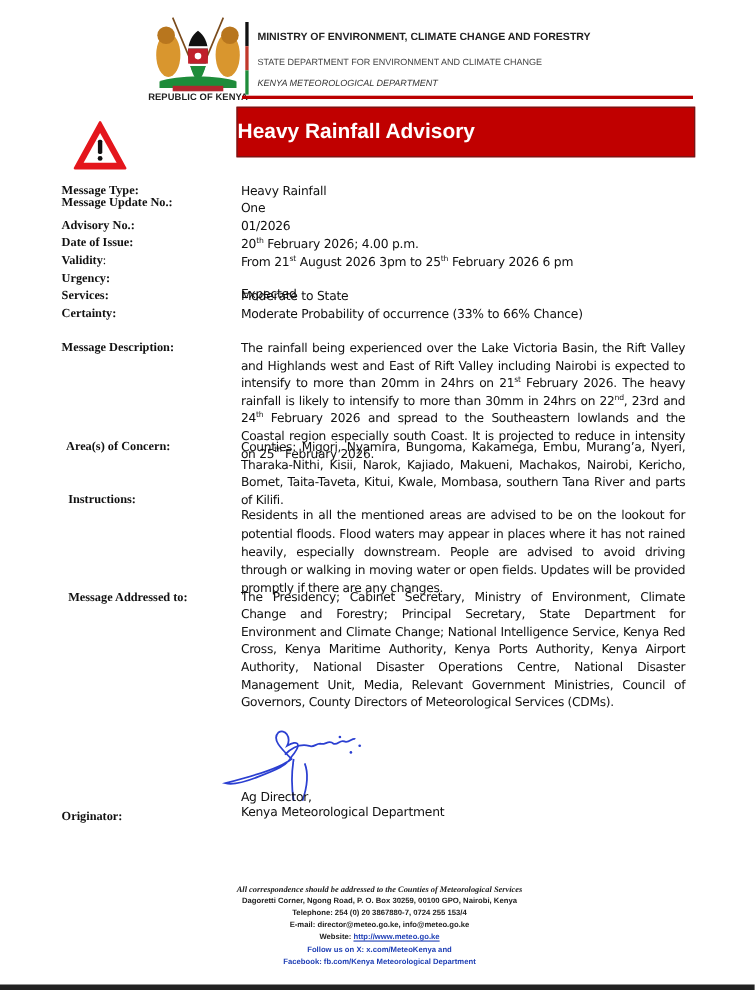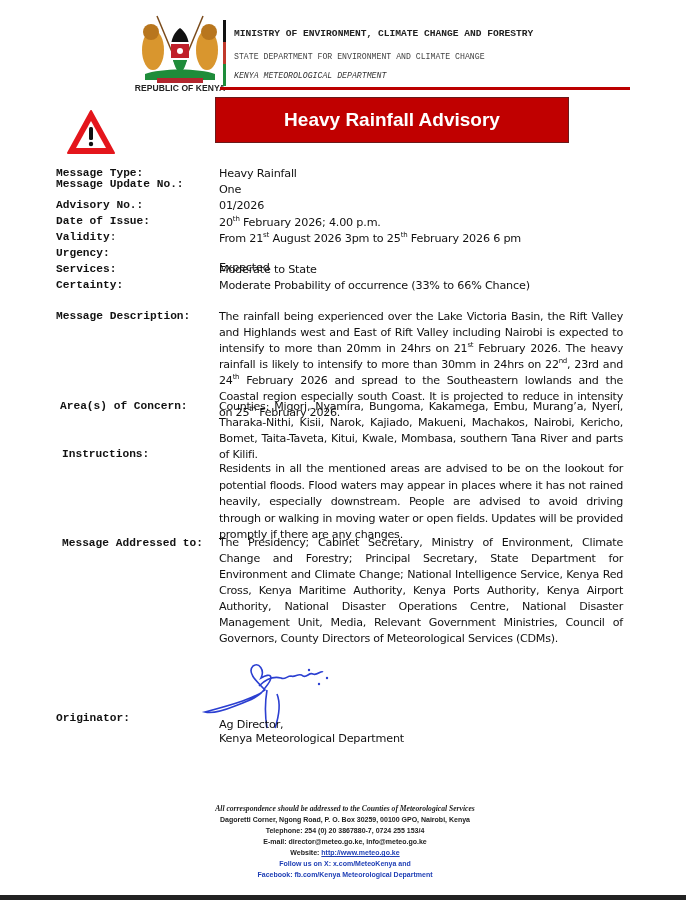--- a/index.html
+++ b/index.html
@@ -9,35 +9,35 @@
     font-family:"DejaVu Sans", sans-serif;
   }
   .abs { position:absolute; }
 
   
   .coat { left:135px; top:14px; width:90px; height:80px; }
   .coat-caption { left:130px; top:83px; width:100px; text-align:center;
     font-family:"Liberation Sans", sans-serif; font-weight:bold; font-size:8.5px; color:#222; letter-spacing:0.1px; }
   .divider-bar { left:223px; top:20px; width:3px; height:66px; }
   .divider-bar .seg { width:3px; }
-  .hdr-line { left:234px; font-family:Liberation Mono, monospace; color:#222; white-space:nowrap; }
+  .hdr-line { left:234px; font-family:Liberation Sans, sans-serif; color:#222; white-space:nowrap; }
   .hdr1 { top:28px; font-size:9.6px; font-weight:bold; }
   .hdr2 { top:52px; font-size:8.2px; color:#444; }
   .hdr3 { top:71px; font-size:8.2px; font-style:italic; color:#333; }
   .top-rule { left:220px; top:87px; width:410px; height:3px; background:#b00; }
 
-  .banner { left:215px; top:97px; width:354px; height:46px; background:#c00000;
+  .banner { left:215px; top:97px; width:417px; height:46px; background:#c00000;
     border:1px solid #6b1a1a; box-sizing:border-box;
-    display:flex; align-items:center; justify-content:center; }
+    display:flex; align-items:center; }
   .banner span { color:#fff; font-family:"Liberation Sans", sans-serif; font-weight:bold; font-size:19px; }
 
   .warn { left:66px; top:109px; width:50px; height:46px; }
 
   
-  .label { left:56px; font-family:Liberation Mono, monospace; font-weight:bold; font-size:11.2px; color:#111; white-space:nowrap;text-align:center; }
+  .label { left:56px; font-family:Liberation Serif, serif; font-weight:bold; font-size:11.2px; color:#111; white-space:nowrap;text-align:center; }
   .value { left:219px; font-family:"DejaVu Sans", sans-serif; font-size:11.2px; color:#111; white-space:nowrap; letter-spacing:-0.2px; }
   .label .nb { font-weight:normal; }
 
   .para { left:219px; width:404px; font-size:11.1px; line-height:16px; text-align:justify; color:#111; letter-spacing:-0.25px; }
   .para sup { font-size:7px; line-height:0; }
   .u { }
 
   .sig { left:195px; top:660px; width:140px; height:70px; }
 
   .footer { left:150px; width:390px; text-align:center; font-family:"Liberation Sans", sans-serif; font-size:7px; font-weight:bold; color:#222; white-space:nowrap; }
@@ -133,21 +133,21 @@
 <svg class="abs sig" viewBox="0 0 140 70">
   <path d="M10 52 C40 44 60 38 70 30 C60 20 52 12 58 6 C64 2 70 10 66 18 C76 12 80 16 70 28 C66 36 56 40 40 46 C30 50 18 54 10 52 Z" fill="none" stroke="#2b3fd1" stroke-width="1.6"></path>
   <path d="M64 26 C70 20 78 16 86 18 C90 20 92 16 96 16 C100 18 104 12 108 16 C112 18 114 12 118 14 C122 16 126 10 128 12" fill="none" stroke="#2b3fd1" stroke-width="1.6"></path>
   <path d="M72 30 C70 42 70 56 72 68" fill="none" stroke="#2b3fd1" stroke-width="1.6"></path>
   <path d="M82 34 C86 44 84 56 80 68" fill="none" stroke="#2b3fd1" stroke-width="1.6"></path>
   <circle cx="114" cy="10" r="1.2" fill="#2b3fd1"></circle>
   <circle cx="124" cy="24" r="1.2" fill="#2b3fd1"></circle>
   <circle cx="132" cy="18" r="1.2" fill="#2b3fd1"></circle>
 </svg>
 
-<div class="abs label" style="top:712px;left:56px">Originator:</div>
+<div class="abs label" style="top:736px;left:56px">Originator:</div>
 <div class="abs value" style="top:718px">Ag Director,</div>
 <div class="abs value" style="top:732px">Kenya Meteorological Department</div>
 
 <div class="abs footer it" style="top:804px">All correspondence should be addressed to the Counties of Meteorological Services</div>
 <div class="abs footer" style="top:816px">Dagoretti Corner, Ngong Road, P. O. Box 30259, 00100 GPO, Nairobi, Kenya</div>
 <div class="abs footer" style="top:827px">Telephone: 254 (0) 20 3867880-7, 0724 255 153/4</div>
 <div class="abs footer" style="top:838px">E-mail: director@meteo.go.ke, info@meteo.go.ke</div>
 <div class="abs footer" style="top:849px"><span>Website: </span><a>http://www.meteo.go.ke</a></div>
 <div class="abs footer blue" style="top:860px">Follow us on X: x.com/MeteoKenya and</div>
 <div class="abs footer blue" style="top:871px">Facebook: fb.com/Kenya Meteorological Department</div>

